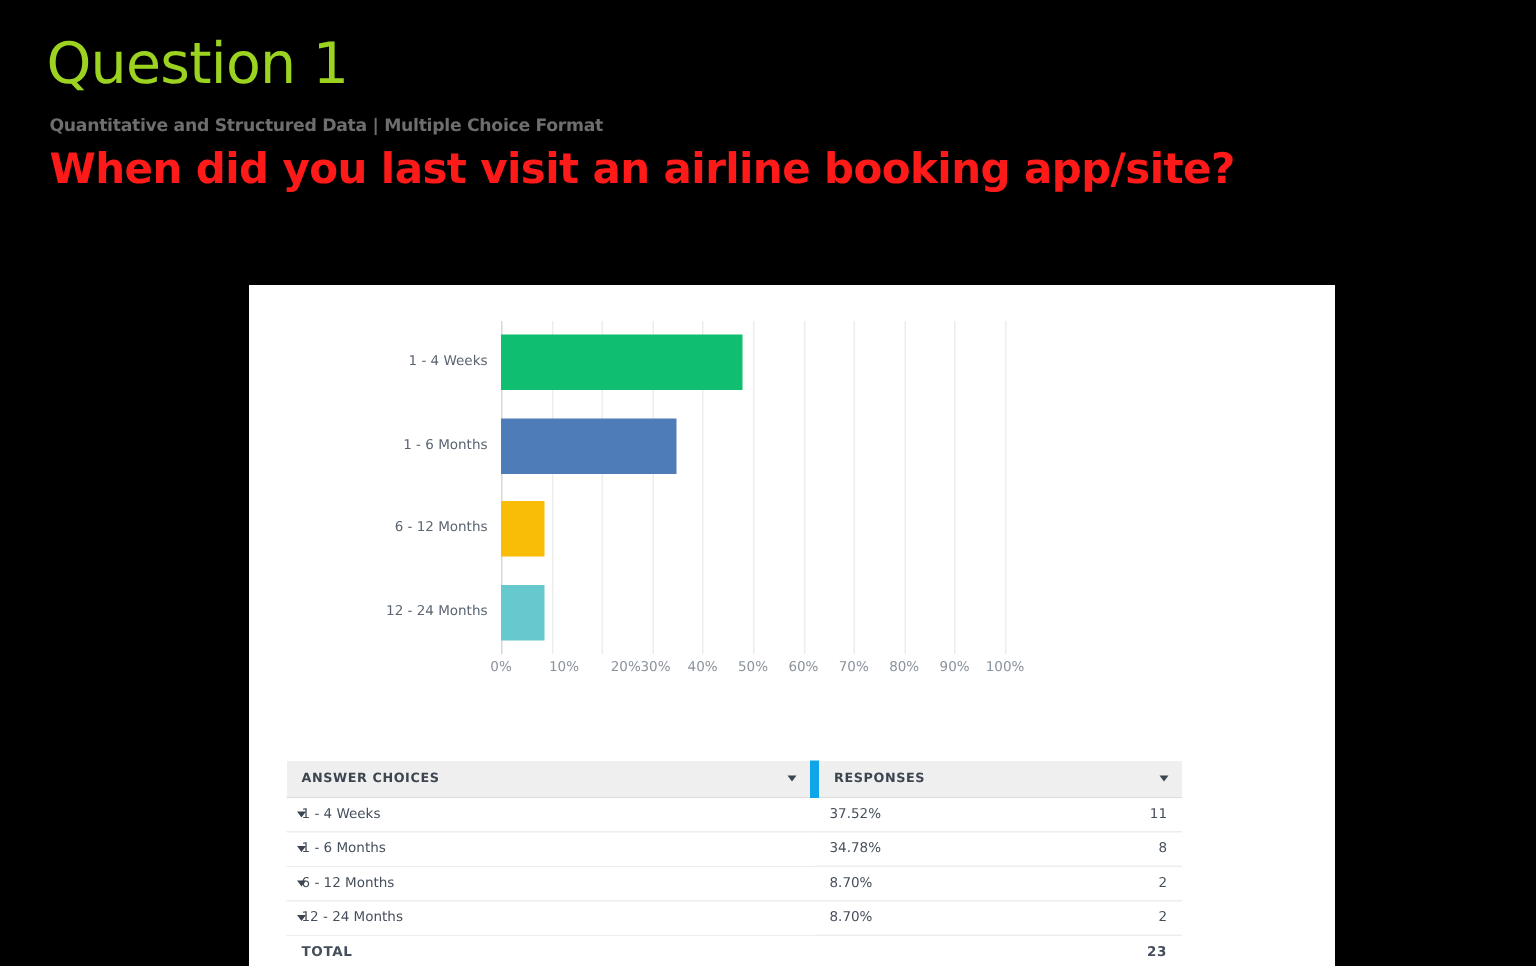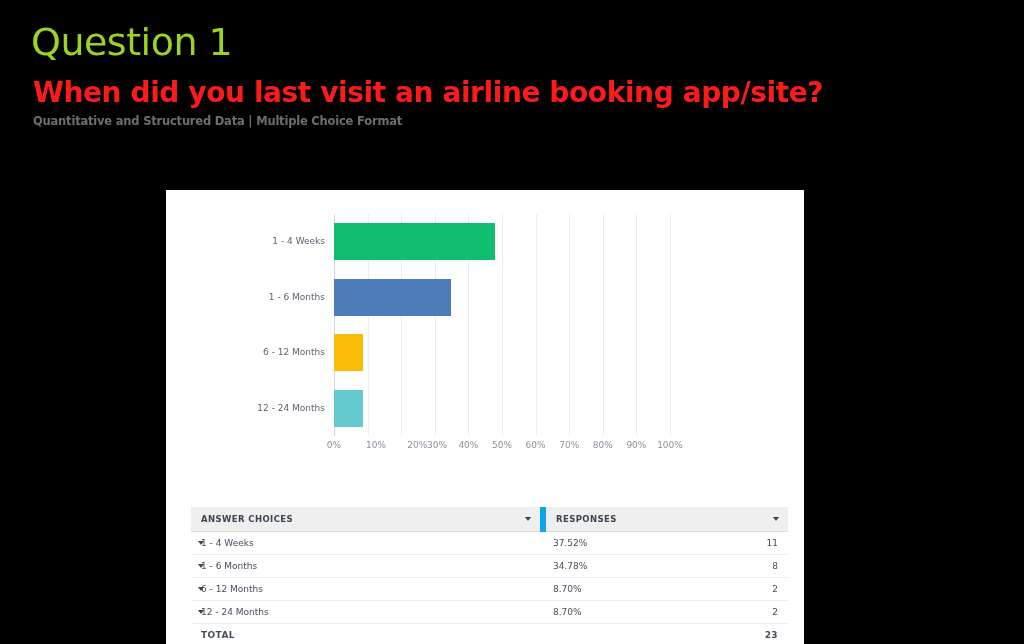--- a/index.html
+++ b/index.html
@@ -48,25 +48,24 @@
     margin: 6px 0 0 2px;
     letter-spacing: -0.2px;
     font-family: "DejaVu Sans", sans-serif;
   }
 
   
   #card {
     position: absolute;
     left: 166px;
     top: 190px;
-    width: 622px;
+    width: 724px;
     height: 454px;
     background: #FFFFFF;
     overflow: hidden;
-    padding-left: 16px;
   }
 
   
   #chart-area {
     position: absolute;
     left: 0;
     top: 0;
     width: 642px;
     height: 275px;
   }
@@ -187,22 +186,22 @@
     right: 9px;
     top: 50%;
     margin-top: -2px;
   }
 </style>
 </head>
 <body>
 
 <div id="header">
   <h1 id="q-title">Question 1</h1>
+  <div id="q-meta">Quantitative and Structured Data | Multiple Choice Format</div>
   <div id="q-question">When did you last visit an airline booking app/site?</div>
-  <div id="q-meta">Quantitative and Structured Data | Multiple Choice Format</div>
 </div>
 
 <div id="card">
 
   <div id="chart-area">
     <div id="plot">
 
     <div class="axisline" style="left: 0px;"></div>
         <div class="gridline" style="left: 33.6px;"></div>
         <div class="gridline" style="left: 67.2px;"></div>

